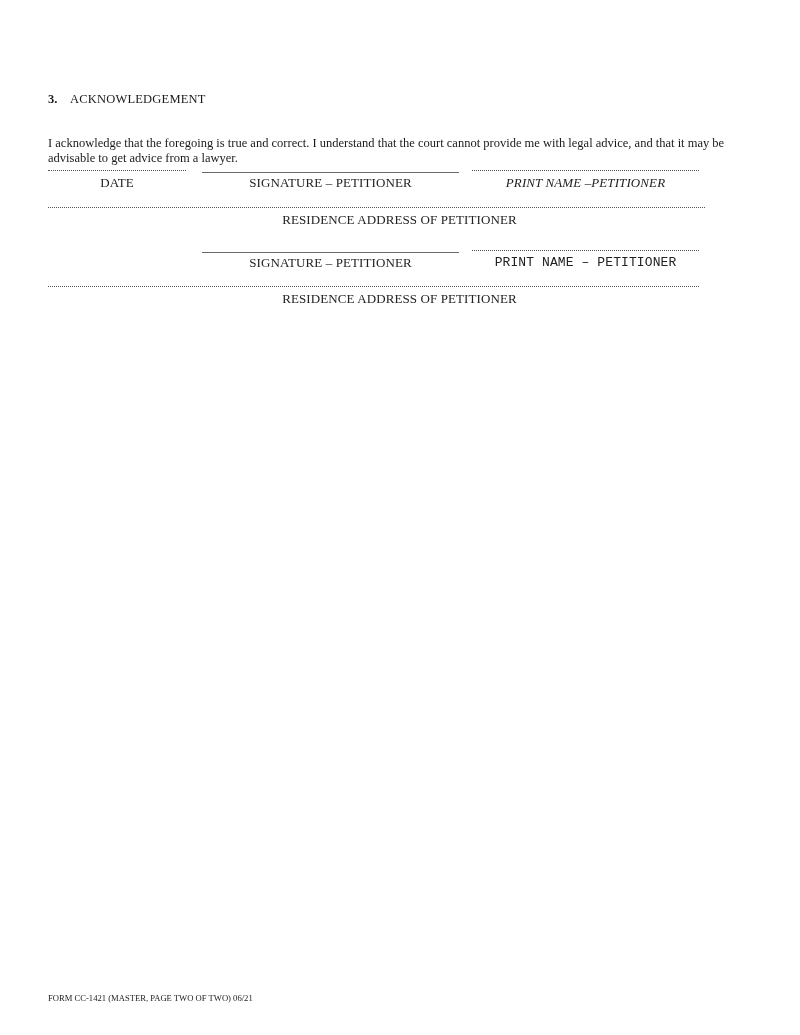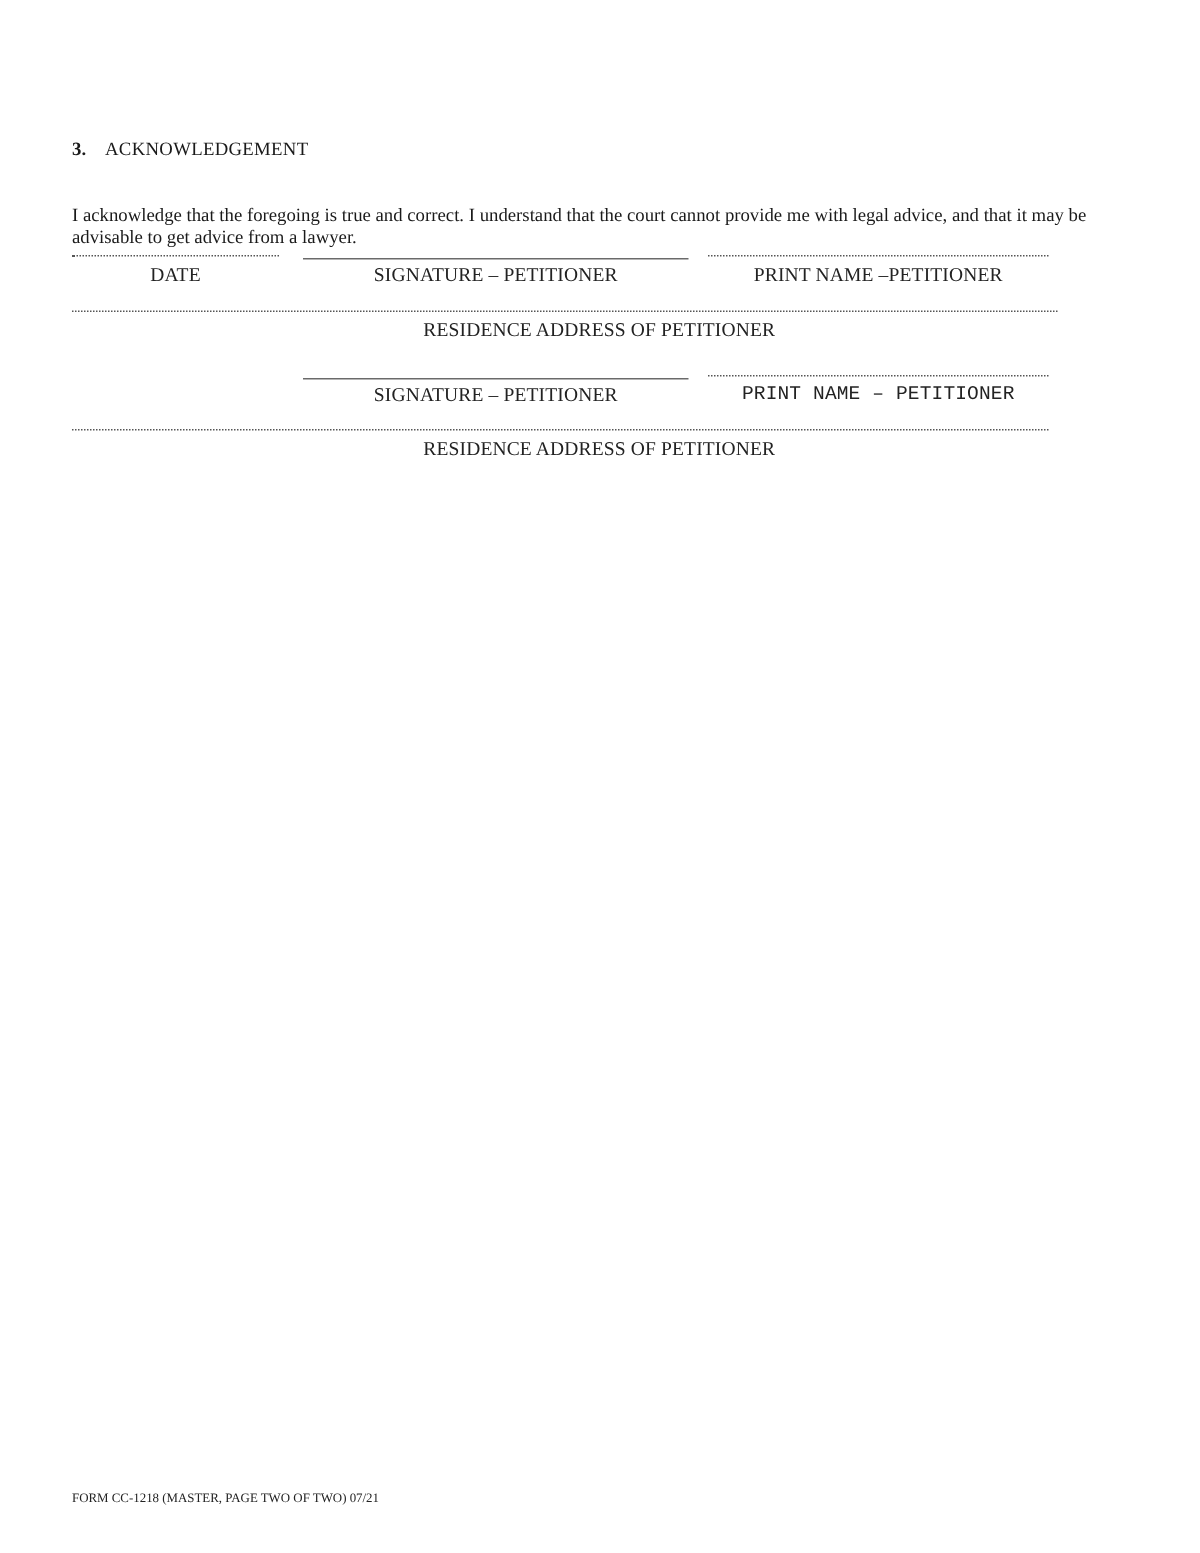--- a/index.html
+++ b/index.html
@@ -75,27 +75,27 @@
 
 <div class="abs ack-text">I acknowledge that the foregoing is true and correct.  I understand that the court cannot provide me with legal advice, and that it may be advisable to get advice from a lawyer.</div>
 
 <div class="abs dotted" style="left:48px; top:170px; width:138px;"></div>
 <div class="abs field-label" style="left:48px; top:175px; width:138px;">DATE</div>
 
 <div class="abs solid" style="left:202px; top:172px; width:257px;"></div>
 <div class="abs field-label" style="left:202px; top:175px; width:257px;">SIGNATURE – PETITIONER</div>
 
 <div class="abs dotted" style="left:472px; top:170px; width:227px;"></div>
-<div class="abs field-label" style="left:472px; top:175px; width:227px;">PRINT NAME –PETITIONER</div>
+<div class="abs field-label" style="left:472px; top:175px; width:227px;font-style:italic;">PRINT NAME –PETITIONER</div>
 
 <div class="abs dotted" style="left:48px; top:207px; width:657px;"></div>
 <div class="abs field-label" style="left:48px; top:212px; width:703px;">RESIDENCE ADDRESS OF PETITIONER</div>
 
 <div class="abs solid" style="left:202px; top:252px; width:257px;"></div>
 <div class="abs field-label" style="left:202px; top:255px; width:257px;">SIGNATURE – PETITIONER</div>
 
 <div class="abs dotted" style="left:472px; top:250px; width:227px;"></div>
 <div class="abs field-label" style="left:472px; top:255px; width:227px;font-family:Liberation Mono, monospace;">PRINT NAME – PETITIONER</div>
 
 <div class="abs dotted" style="left:48px; top:286px; width:651px;"></div>
 <div class="abs field-label" style="left:48px; top:291px; width:703px;">RESIDENCE ADDRESS OF PETITIONER</div>
 
-<div class="abs footer">FORM CC-1218 (MASTER, PAGE TWO OF TWO) 07/21</div>
+<div class="abs footer">FORM CC-1421 (MASTER, PAGE TWO OF TWO) 06/21</div>
 
 </body></html>

